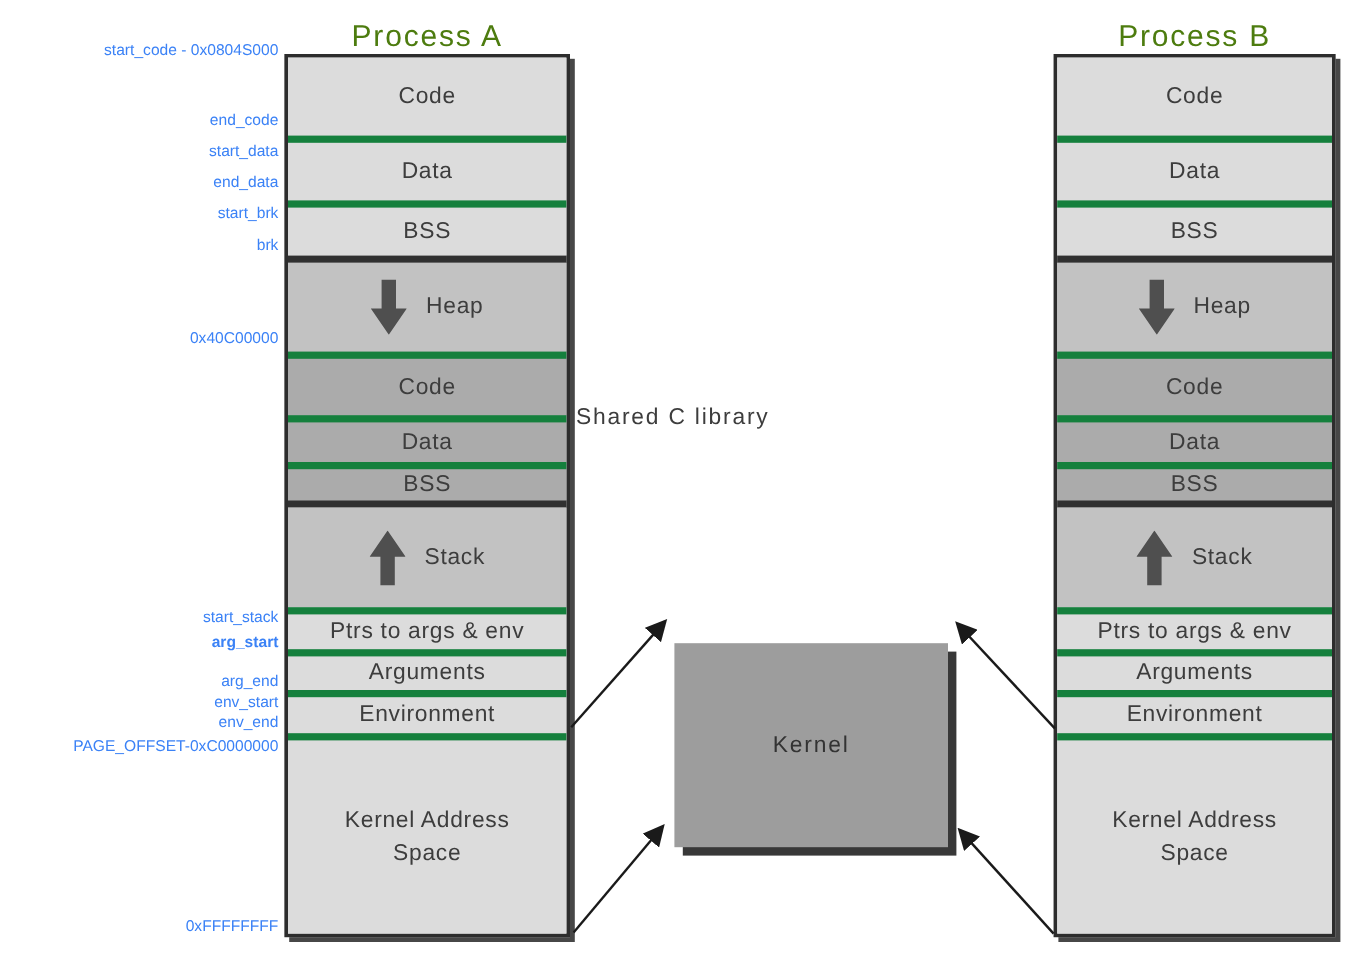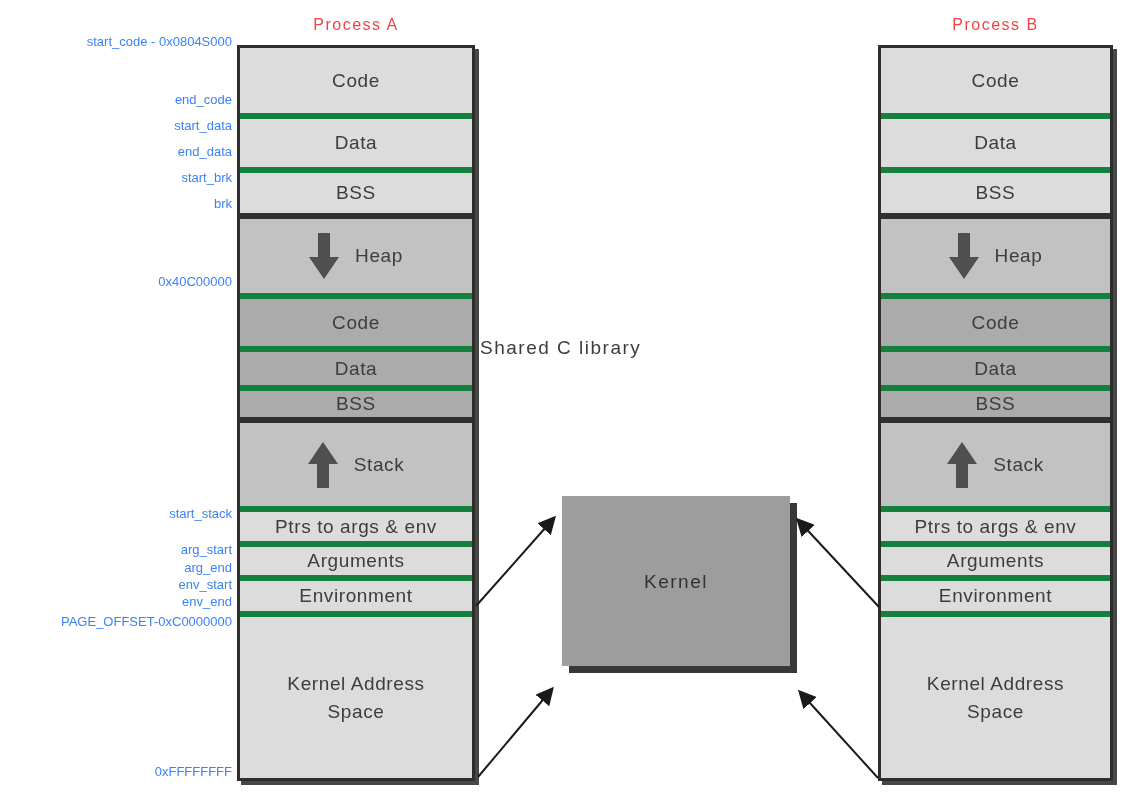--- a/index.html
+++ b/index.html
@@ -2,22 +2,22 @@
 <html><head>
 <meta charset="utf-8">
 <style>
   * { margin: 0; padding: 0; box-sizing: border-box; }
   html, body { background: #ffffff; }
   body {
     width: 1134px; height: 798px; position: relative; overflow: hidden;
     font-family: "Liberation Sans", sans-serif; color: #3d3d3d;
   }
   .proc-title {
-    position: absolute; top: 16px; font-size: 16px; letter-spacing: 1.5px;
-    color: #ef4444; text-align: center;
+    position: absolute; top: 16px; font-size: 25px; letter-spacing: 1.5px;
+    color: #4d7c0f; text-align: center;
   }
   #title-a { left: 237px; width: 238px; }
   #title-b { left: 878px; width: 235px; text-align: center; }
 
   .mem-col {
     position: absolute; top: 45px; display: flex; flex-direction: column;
     border: 3px solid #2d2d2d; background: var(--c-light, #dcdcdc);
     box-shadow: 4px 4px 0 #474747;
   }
   #col-a { left: 237px; width: 238px; }
@@ -38,21 +38,21 @@
     position: absolute; right: 902px; font-size: 13px; color: #3b82f6;
     white-space: nowrap; height: 16px; line-height: 16px;
   }
 
   .shared-label {
     position: absolute; left: 480px; top: 337px; font-size: 19px;
     letter-spacing: 1.5px; color: #3d3d3d;
   }
 
   .kernel-box {
-    position: absolute; left: 562px; top: 496px; width: 228px; height: 170px;
+    position: absolute; left: 562px; top: 536px; width: 228px; height: 170px;
     background: var(--c-kernel, #9d9d9d); box-shadow: 7px 7px 0 #383838;
     display: flex; align-items: center; justify-content: center;
   }
   .kernel-box .kline { font-size: 19px; color: #333333; line-height: 35px; letter-spacing: 1.5px; }
 
   .arrows-svg { position: absolute; left: 0; top: 0; pointer-events: none; }
 </style>
 </head>
 <body style="--c-light: #dcdcdc; --c-mid: #c2c2c2; --c-dark: #ababab; --c-kernel: #9d9d9d;">
 
@@ -61,21 +61,21 @@
 
 <div id="addr-labels">
     <div class="addr-label" style="top: 34px;">start_code - 0x0804S000</div>
     <div class="addr-label" style="top: 92px;">end_code</div>
     <div class="addr-label" style="top: 118px;">start_data</div>
     <div class="addr-label" style="top: 144px;">end_data</div>
     <div class="addr-label" style="top: 170px;">start_brk</div>
     <div class="addr-label" style="top: 196px;">brk</div>
     <div class="addr-label" style="top: 274px;">0x40C00000</div>
     <div class="addr-label" style="top: 506px;">start_stack</div>
-    <div class="addr-label" style="top: 542px;">arg_start</div>
+    <div class="addr-label" style="top: 527px; font-weight: bold;">arg_start</div>
     <div class="addr-label" style="top: 560px;">arg_end</div>
     <div class="addr-label" style="top: 577px;">env_start</div>
     <div class="addr-label" style="top: 594px;">env_end</div>
     <div class="addr-label" style="top: 614px;">PAGE_OFFSET-0xC0000000</div>
     <div class="addr-label" style="top: 764px;">0xFFFFFFFF</div>
   </div>
 
 <div class="mem-col" id="col-a">
     <div class="seg light" style="height: 65px;">
       <span class="seg-label">Code</span>

